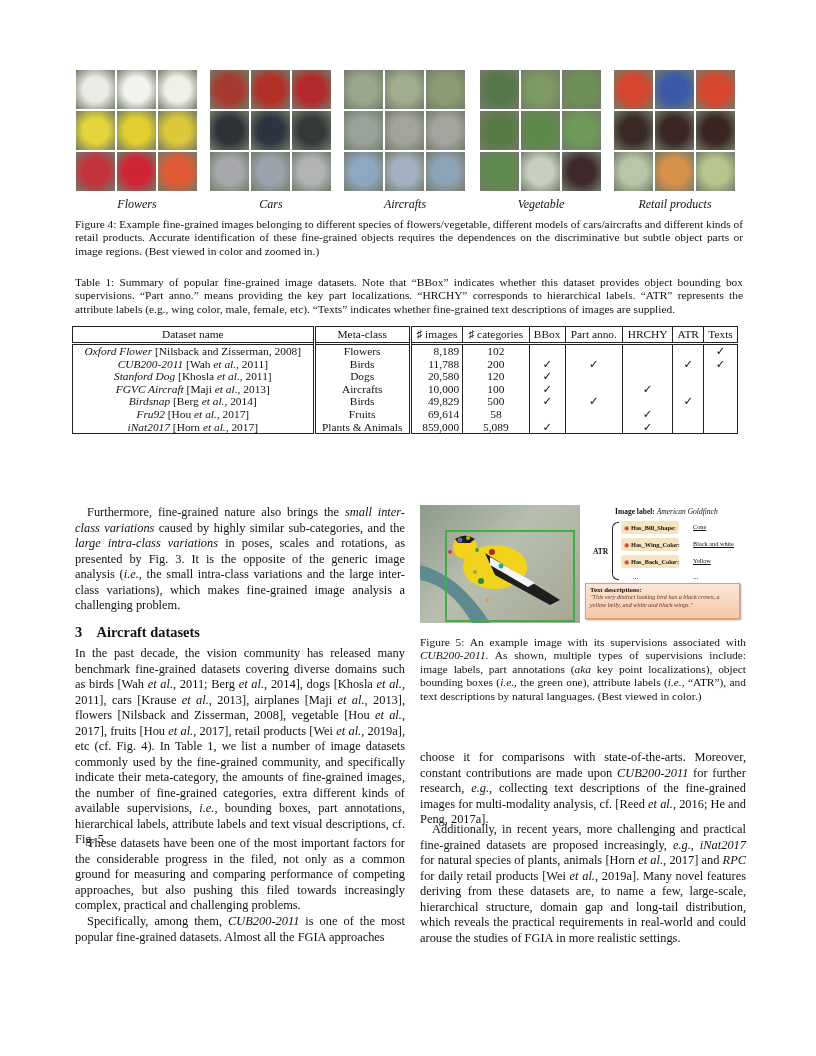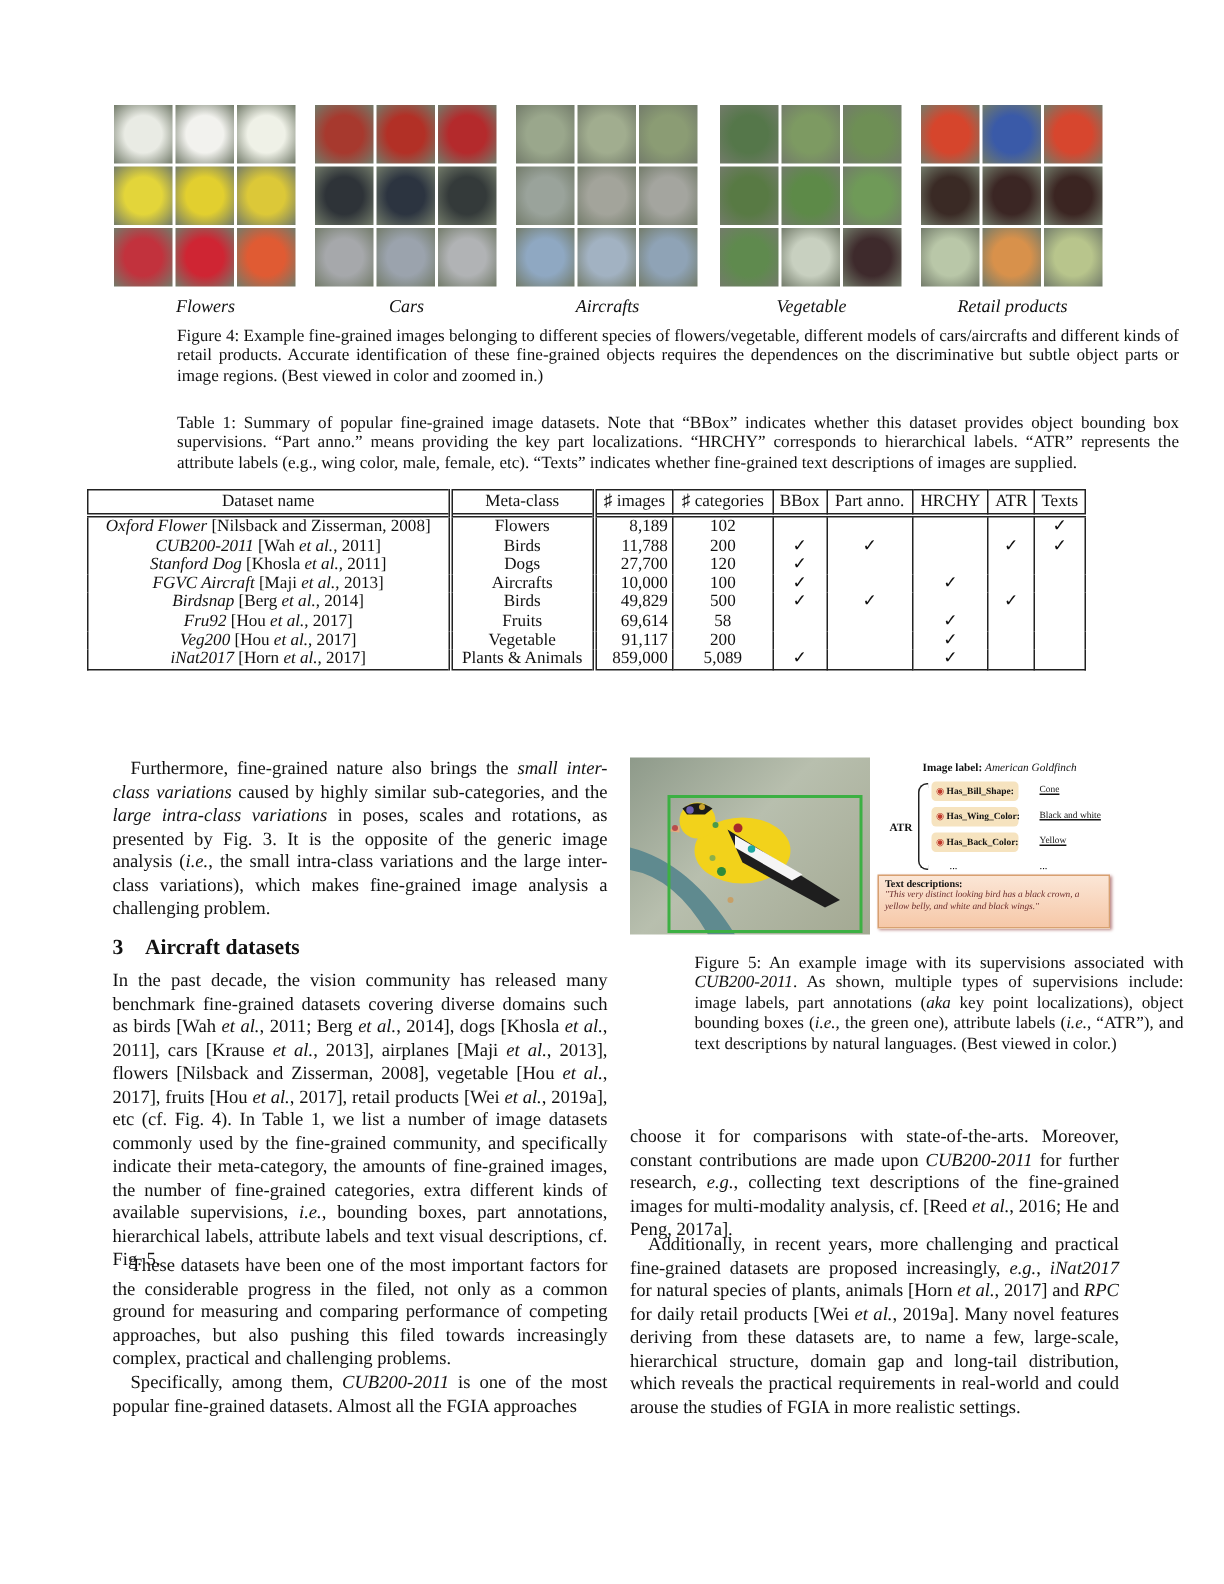--- a/index.html
+++ b/index.html
@@ -7,26 +7,26 @@
          font-family:"Liberation Serif", "DejaVu Serif", serif; color:#111; }
   .abs { position:absolute; }
 
   
   .fig4 { left:76px; top:70px; width:664px; height:144px; }
   .group { position:absolute; top:0; width:122px; }
   .grid { display:grid; grid-template-columns:repeat(3,39px); grid-template-rows:repeat(3,39px); gap:2px; }
   .tile { width:39px; height:39px; position:relative; overflow:hidden; }
   .glabel { position:absolute; top:127px; left:0; width:122px; text-align:center; font-style:italic; font-size:12px; }
 
-  .caption { font-size:11.4px; line-height:13.4px; text-align:justify;margin-left:43px; }
+  .caption { font-size:11.4px; line-height:13.4px; text-align:justify; }
   .fig4cap { left:75px; top:218px; width:668px; }
   .tabcap { left:75px; top:276px; width:668px; }
 
   
-  table.ds { position:absolute; left:58px; top:326px; width:666px; border-collapse:collapse;
+  table.ds { position:absolute; left:72px; top:326px; width:666px; border-collapse:collapse;
              font-size:11.4px; line-height:12.6px; }
   table.ds th { font-weight:normal; border:1px solid #222; padding:1px 3px; height:13px; }
   table.ds td { border-left:1px solid #222; border-right:1px solid #222; padding:0 3px; text-align:center; height:12.4px; }
   table.ds thead tr { border-bottom:3px double #222; }
   table.ds tbody tr:last-child td { border-bottom:1px solid #222; }
   table.ds { border:1px solid #222; }
   .r { text-align:right !important; }
   .it { font-style:italic; }
   .dbl { border-right:3px double #222 !important; }
 
@@ -155,21 +155,21 @@
         <td>200</td>
         <td>✓</td>
         <td>✓</td>
         <td></td>
         <td>✓</td>
         <td>✓</td>
       </tr>
       <tr>
         <td class="dbl"><span class="it">Stanford Dog</span><span> [Khosla <i>et al.</i>, 2011]</span></td>
         <td class="dbl">Dogs</td>
-        <td class="r">27,700</td>
+        <td class="r">20,580</td>
         <td>120</td>
         <td>✓</td>
         <td></td>
         <td></td>
         <td></td>
         <td></td>
       </tr>
       <tr>
         <td class="dbl"><span class="it">FGVC Aircraft</span><span> [Maji <i>et al.</i>, 2013]</span></td>
         <td class="dbl">Aircrafts</td>
@@ -190,31 +190,20 @@
         <td>✓</td>
         <td></td>
         <td>✓</td>
         <td></td>
       </tr>
       <tr>
         <td class="dbl"><span class="it">Fru92</span><span> [Hou <i>et al.</i>, 2017]</span></td>
         <td class="dbl">Fruits</td>
         <td class="r">69,614</td>
         <td>58</td>
-        <td></td>
-        <td></td>
-        <td>✓</td>
-        <td></td>
-        <td></td>
-      </tr>
-      <tr>
-        <td class="dbl"><span class="it">Veg200</span><span> [Hou <i>et al.</i>, 2017]</span></td>
-        <td class="dbl">Vegetable</td>
-        <td class="r">91,117</td>
-        <td>200</td>
         <td></td>
         <td></td>
         <td>✓</td>
         <td></td>
         <td></td>
       </tr>
       <tr>
         <td class="dbl"><span class="it">iNat2017</span><span> [Horn <i>et al.</i>, 2017]</span></td>
         <td class="dbl">Plants &amp; Animals</td>
         <td class="r">859,000</td>

